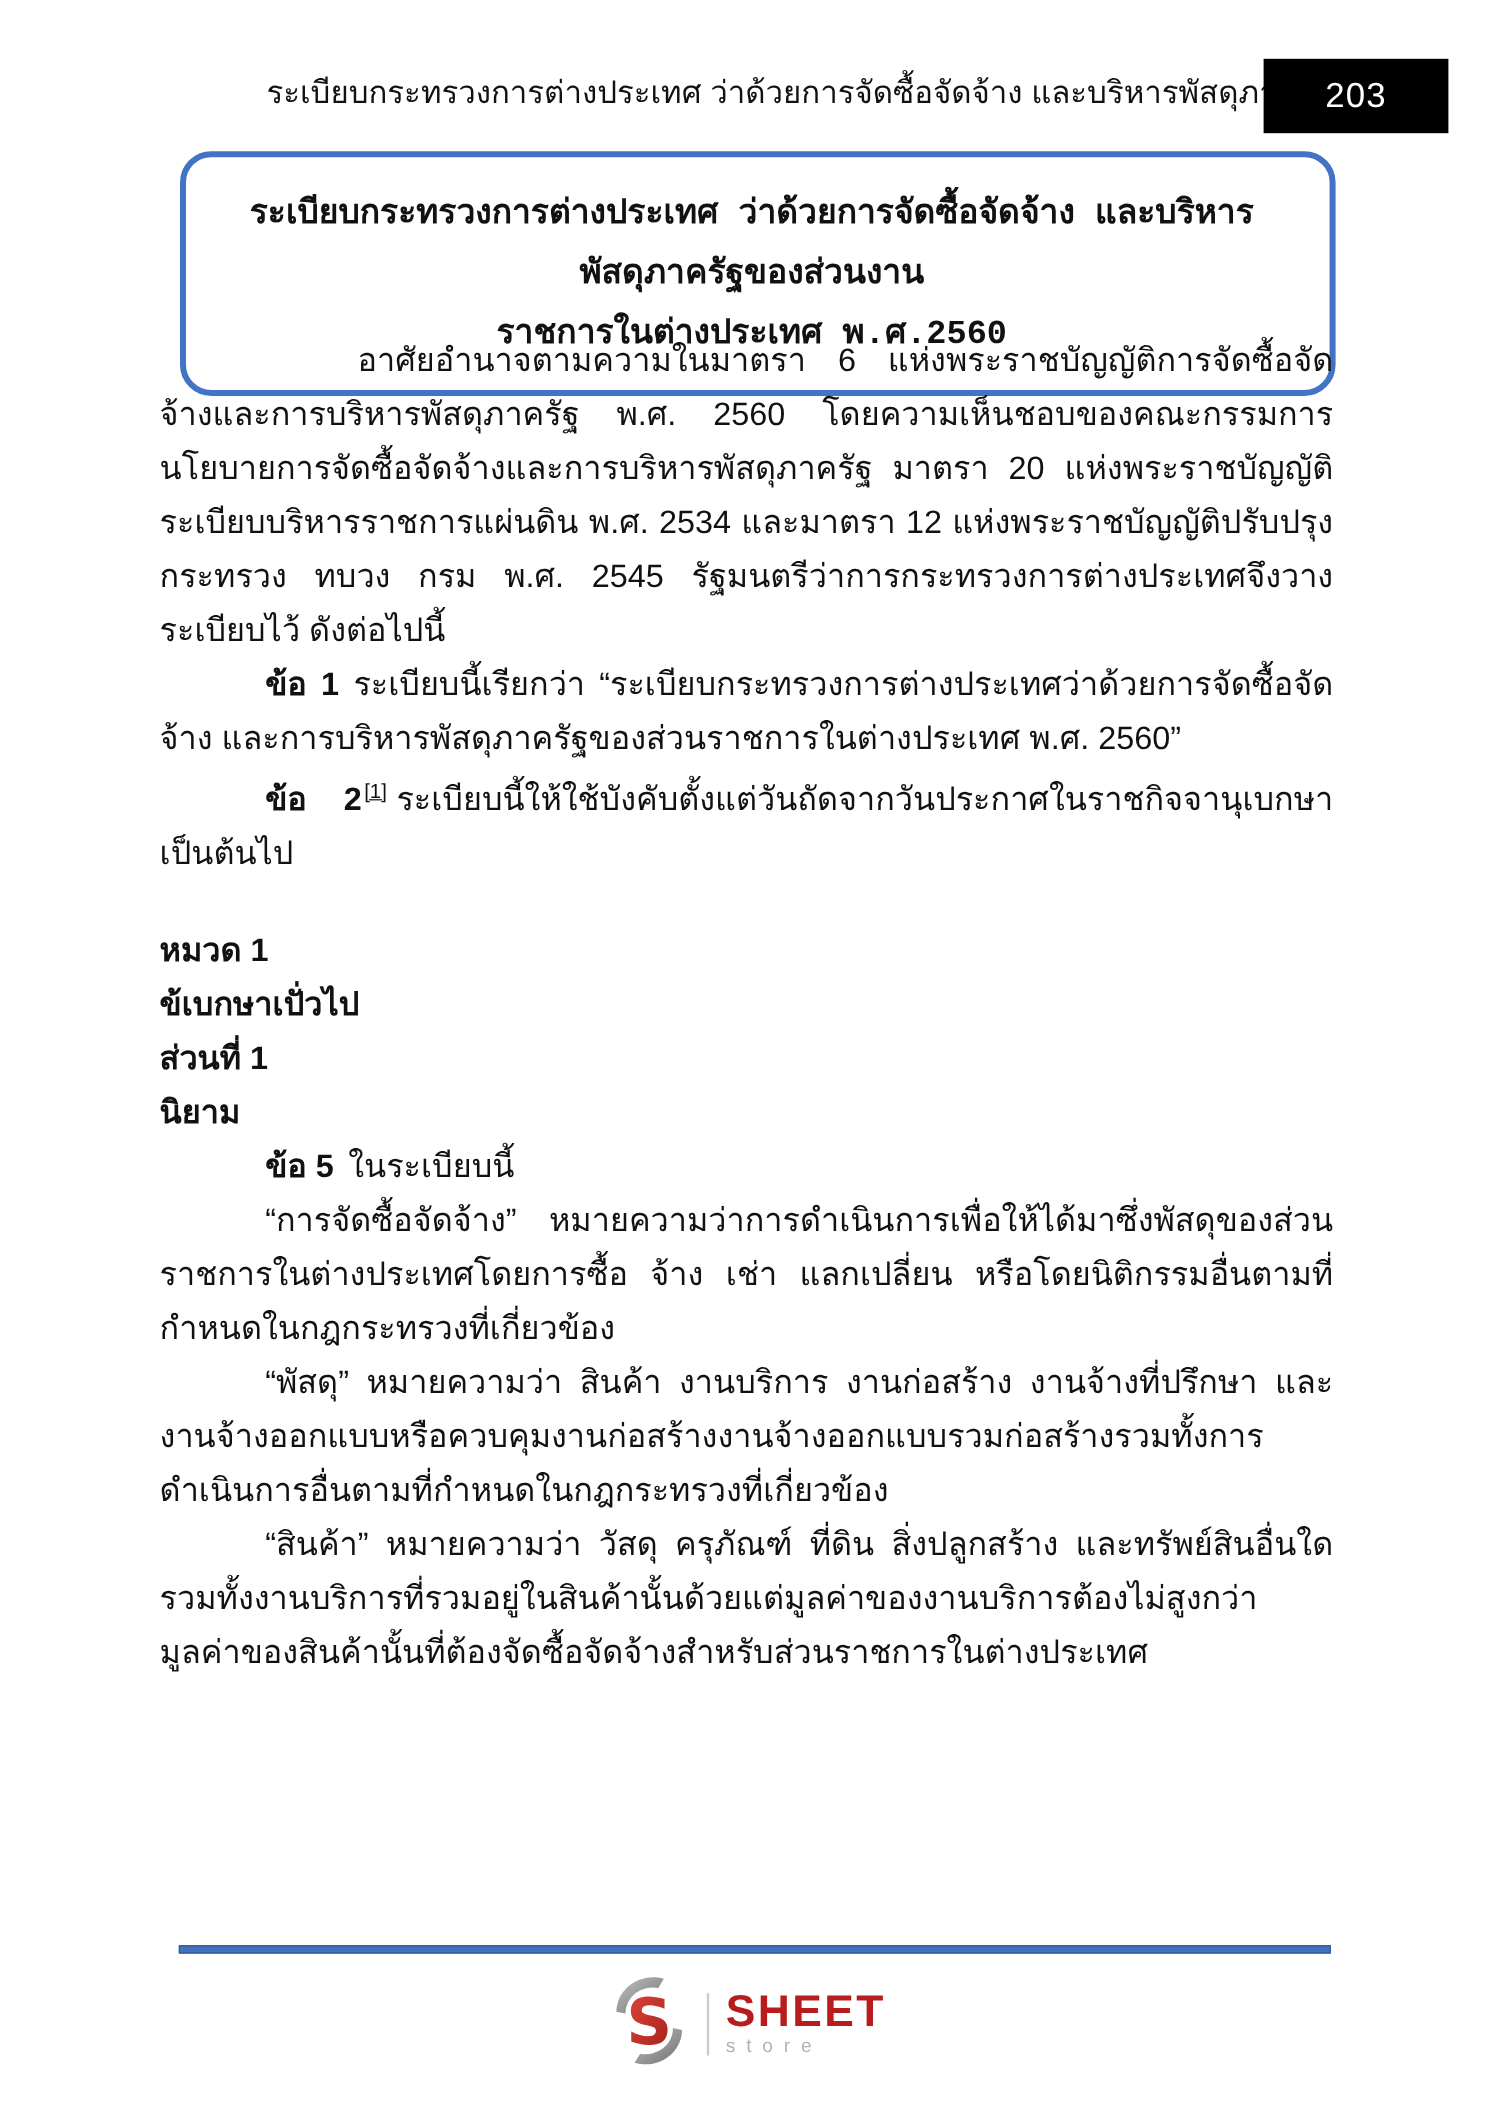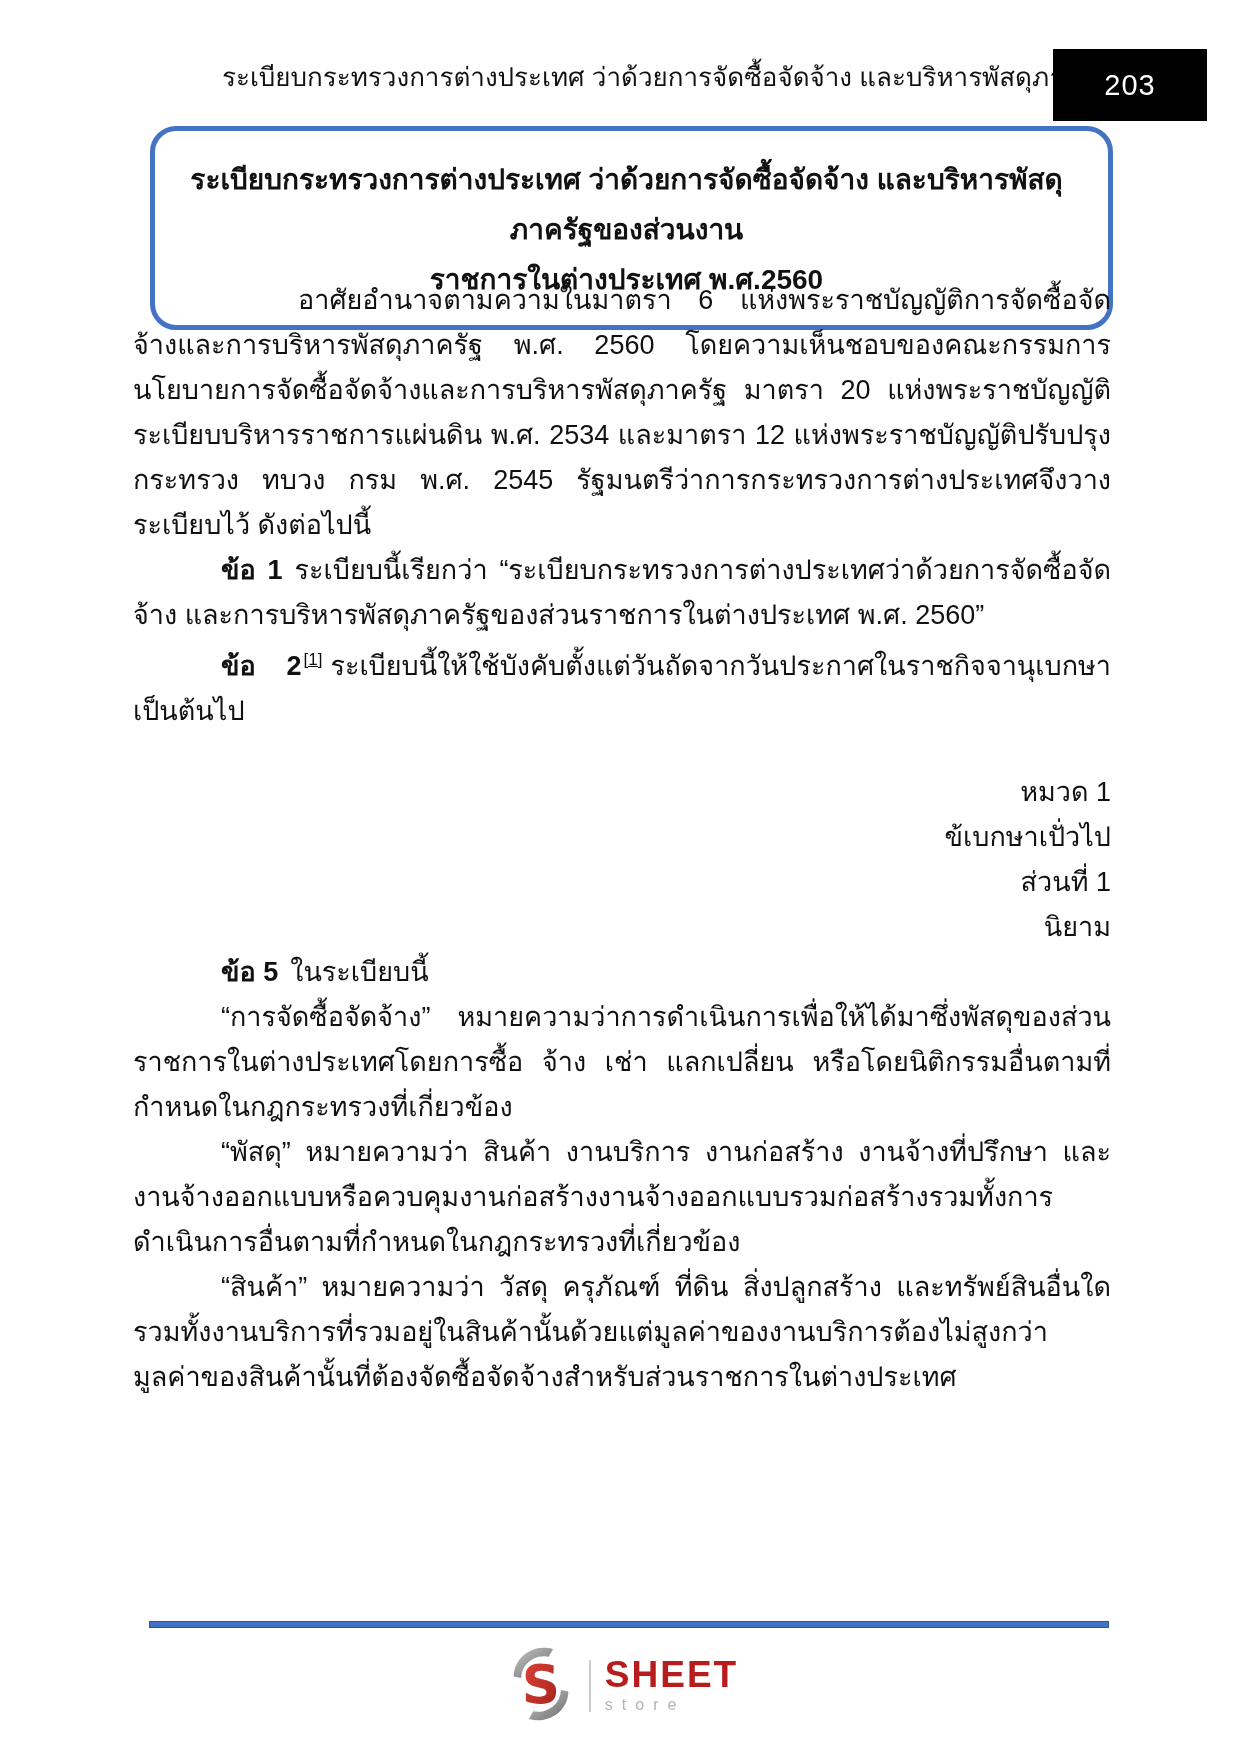--- a/index.html
+++ b/index.html
@@ -10,53 +10,54 @@
     font-family:"Liberation Sans","DejaVu Sans",sans-serif;
     color:#1a1a1a;
     overflow:hidden;
   }
   
   .running-title{
     position:absolute;top:56px;left:222px;width:720px;
     font-size:26px;white-space:nowrap;color:#111;
   }
   .page-number-badge{
-    position:absolute;top:49px;left:1053px;width:154px;height:72px;
+    position:absolute;top:49px;left:1053px;width:154px;height:62px;
     background:#000;color:#fff;
     display:flex;align-items:center;justify-content:center;
     font-size:29px;letter-spacing:1px;
   }
   
   .title-box{
     position:absolute;top:126px;left:150px;width:963px;
     box-sizing:border-box;
     border:5px solid #4373c4;border-radius:26px;
     padding:24px 42px 20px 32px;
     text-align:center;font-weight:bold;font-size:28px;line-height:50px;
     color:#111;
+    font-family:Liberation Mono, monospace;
   }
   
   .body-text{
     position:absolute;top:278px;left:133px;width:978px;
     font-size:27px;line-height:45px;text-align:justify;color:#111;
   }
   .body-text p{margin:0;}
   .indent-lg{text-indent:165px;}
   .indent{text-indent:88px;}
   .clabel{font-weight:bold;margin-right:12px;}
   .sp-xs{margin-top:6px !important;}
   .sp-sm{margin-top:8px !important;}
   .sp-md{margin-top:10px !important;}
   .footref{
     font-size:17px;vertical-align:super;line-height:0;
     text-decoration:underline;margin-right:8px;cursor:pointer;
   }
   .section-headings{
     margin-top:36px !important;
-    text-align:right;font-weight:normal;line-height:45px;
+    text-align:left;font-weight:bold;line-height:45px;
   }
   .section-headings div{text-indent:0;}
   
   .footer-rule{
     position:absolute;top:1621px;left:149px;width:960px;height:7px;
     background:#4372c2;border:1px solid #2f5496;box-sizing:border-box;
   }
   .brand{
     position:absolute;top:1646px;left:0;width:100%;
     display:flex;align-items:center;justify-content:center;gap:0;

